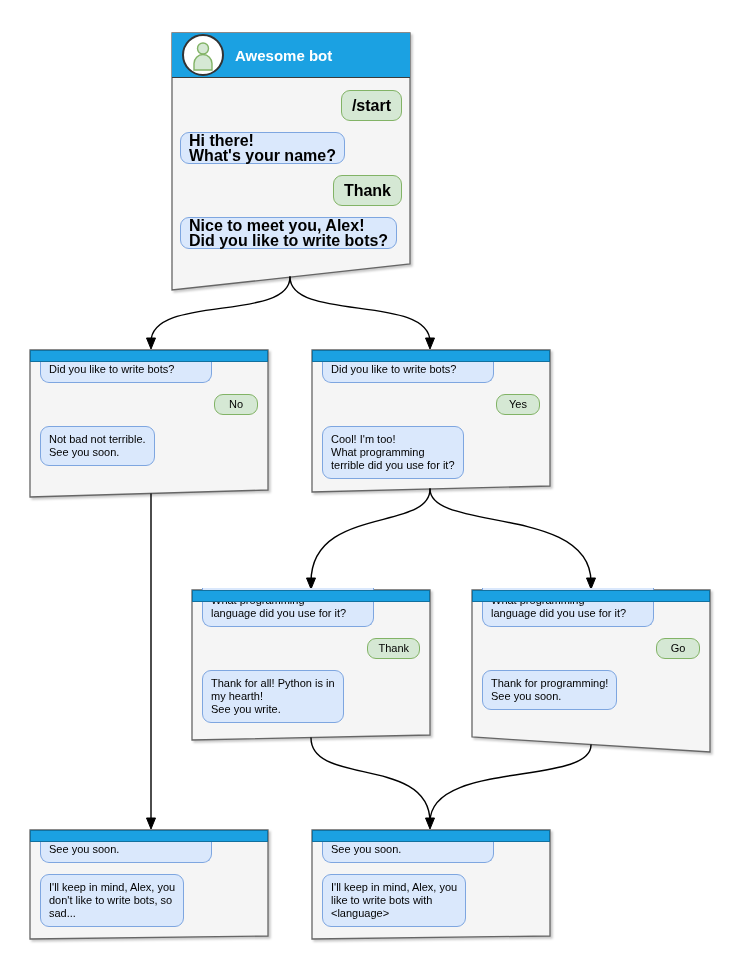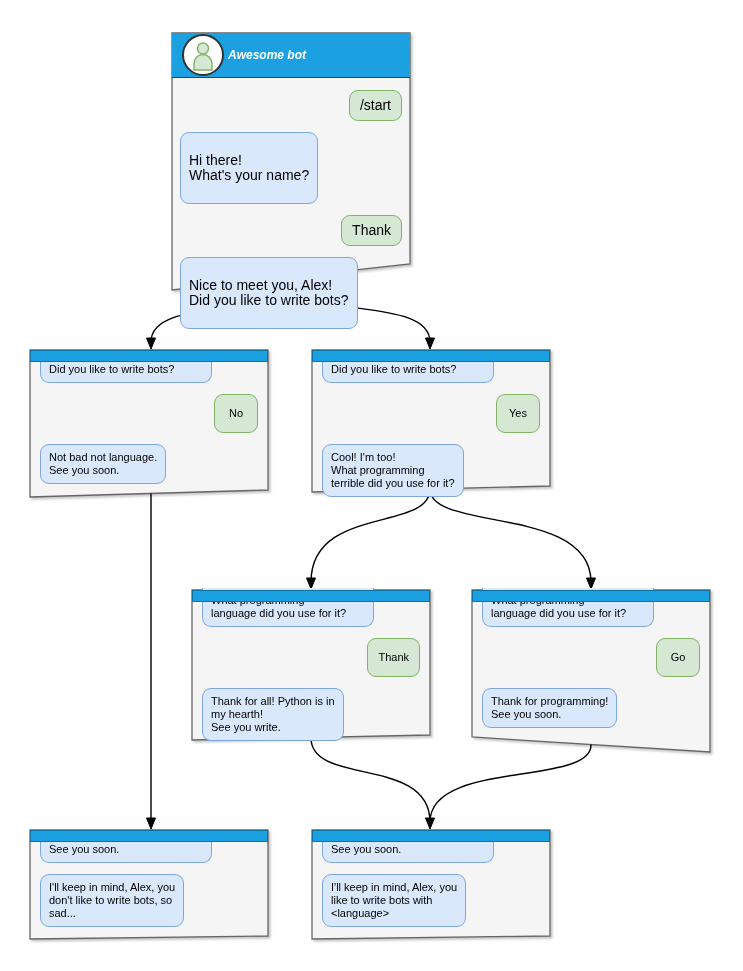--- a/index.html
+++ b/index.html
@@ -16,38 +16,38 @@
   .win { position:absolute; width:238px; }
   .titlebar {
     position:relative; z-index:2; height:12px; box-sizing:border-box;
     background:var(--header-blue,#1ba1e2); border:1px solid rgba(0,0,0,0.30);
   }
   .header {
     position:relative; z-index:2; height:45px; box-sizing:border-box;
     background:var(--header-blue,#1ba1e2); border-bottom:1.5px solid #3b3b3b;
     display:flex; align-items:center; padding-left:9px;
   }
-  .title { color:#ffffff; font-size:12px; font-weight:bold; margin-left:3px;font-style:italic; }
+  .title { color:#ffffff; font-size:15px; font-weight:bold; margin-left:10px; }
   .body {
     position:relative; z-index:1; display:flex; flex-direction:column;
     align-items:flex-start; gap:11px; padding:0 8px;
   }
   .win.sub .body { padding:0 10px; }
   .win.main .body { padding-top:12px; }
   .bubble {
     font-size:11px; line-height:13px; padding:6px 8px; border-radius:9px;
     white-space:pre-line; box-sizing:border-box;
   }
-  .win.main .bubble { font-size:14px; line-height:15px; }
+  .win.main .bubble { font-size:16px; line-height:15px;font-weight:bold; }
   .bot  { background:var(--bot-bubble-fill,#dae8fc); border:1px solid var(--bot-bubble-border,#7ea6e0); }
   .user {
     background:var(--user-bubble-fill,#d5e8d4); border:1px solid var(--user-bubble-border,#82b366);
-    align-self:flex-end; text-align:center; min-width:44px; padding:12px 10px;
+    align-self:flex-end; text-align:center; min-width:44px; padding:3px 10px;
   }
-  .win.main .bot  { padding:20px 8px; }
+  .win.main .bot  { padding:0 8px; }
   .win.main .user { padding:7px 10px; }
   .clipped { margin-top:-5px; width:172px; border-top:none; border-radius:0 0 9px 9px; }
   .clip-deep { margin-top:-14px; }
 </style>
 </head>
 <body>
 
 <div class="canvas">
 
   <svg class="overlay" viewBox="0 0 743 971">
@@ -97,21 +97,21 @@
       <div class="bubble bot">Nice to meet you, Alex!
 Did you like to write bots?</div>
     </div>
   </div>
 
   <div class="win sub" id="win-branch-no" style="left:30px; top:350px;">
     <div class="titlebar"></div>
     <div class="body">
       <div class="bubble bot clipped">Did you like to write bots?</div>
       <div class="bubble user">No</div>
-      <div class="bubble bot">Not bad not language.
+      <div class="bubble bot">Not bad not terrible.
 See you soon.</div>
     </div>
   </div>
 
   <div class="win sub" id="win-branch-yes" style="left:312px; top:350px;">
     <div class="titlebar"></div>
     <div class="body">
       <div class="bubble bot clipped">Did you like to write bots?</div>
       <div class="bubble user">Yes</div>
       <div class="bubble bot">Cool! I'm too!

